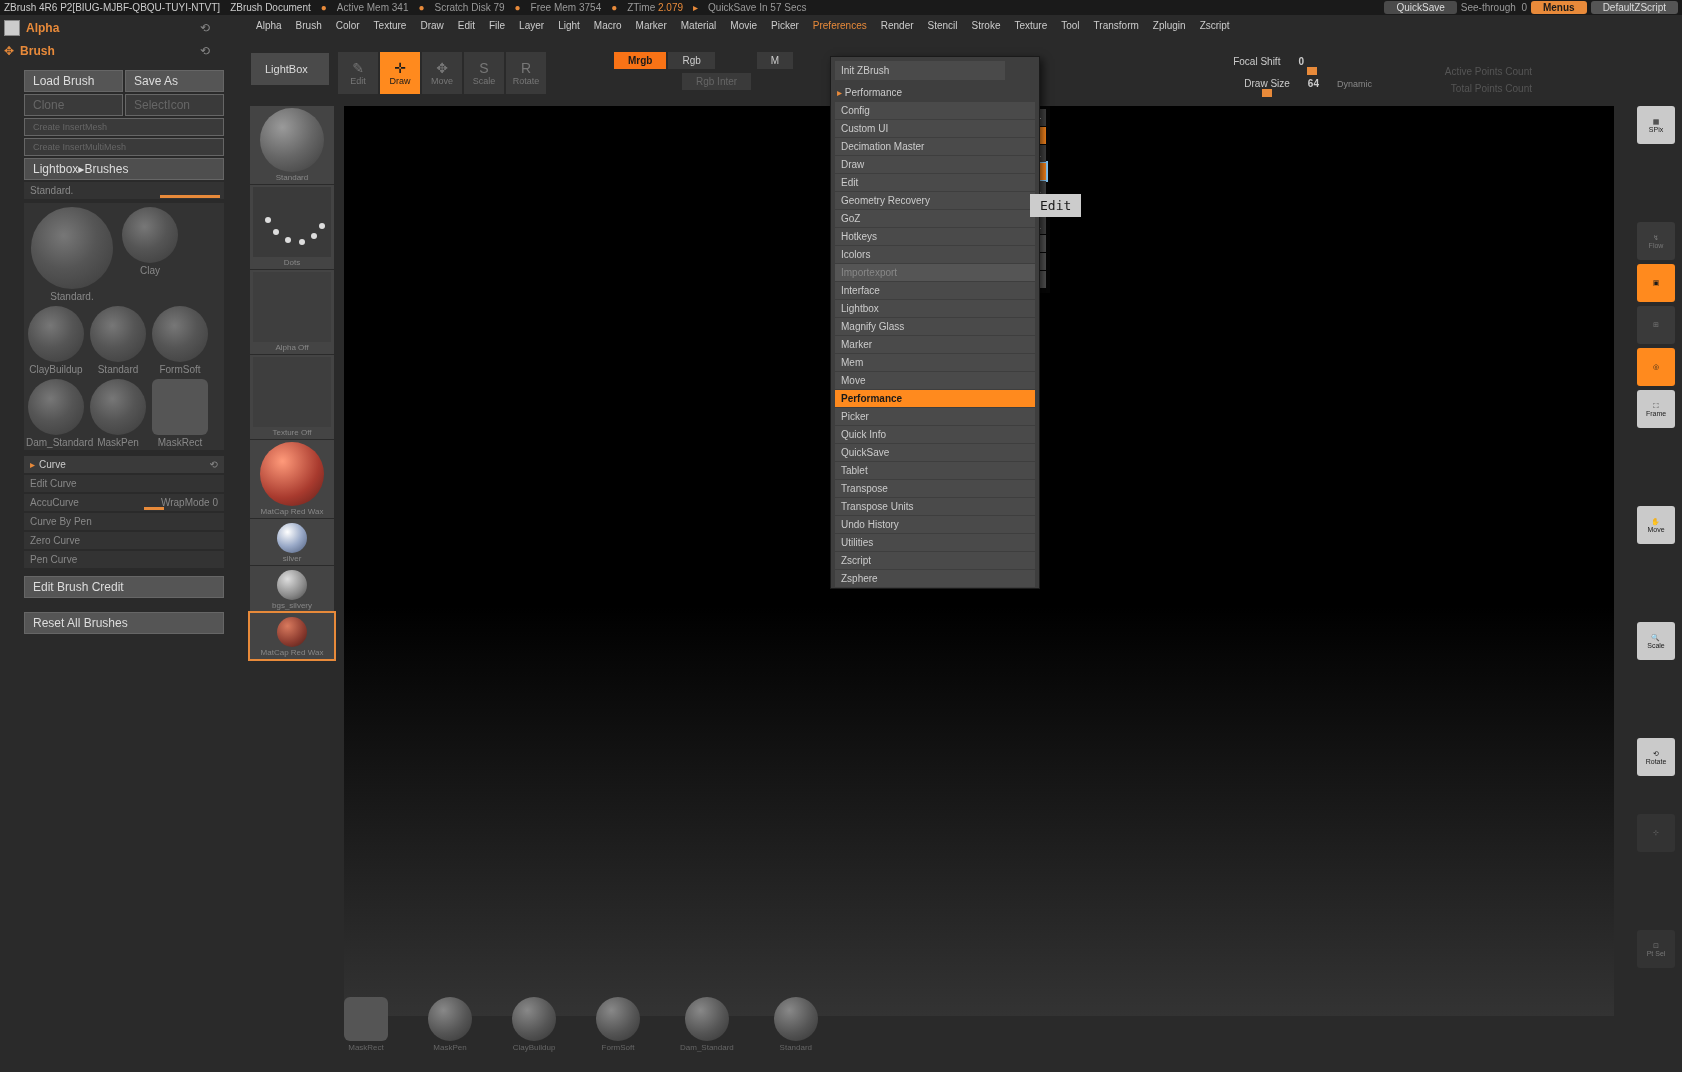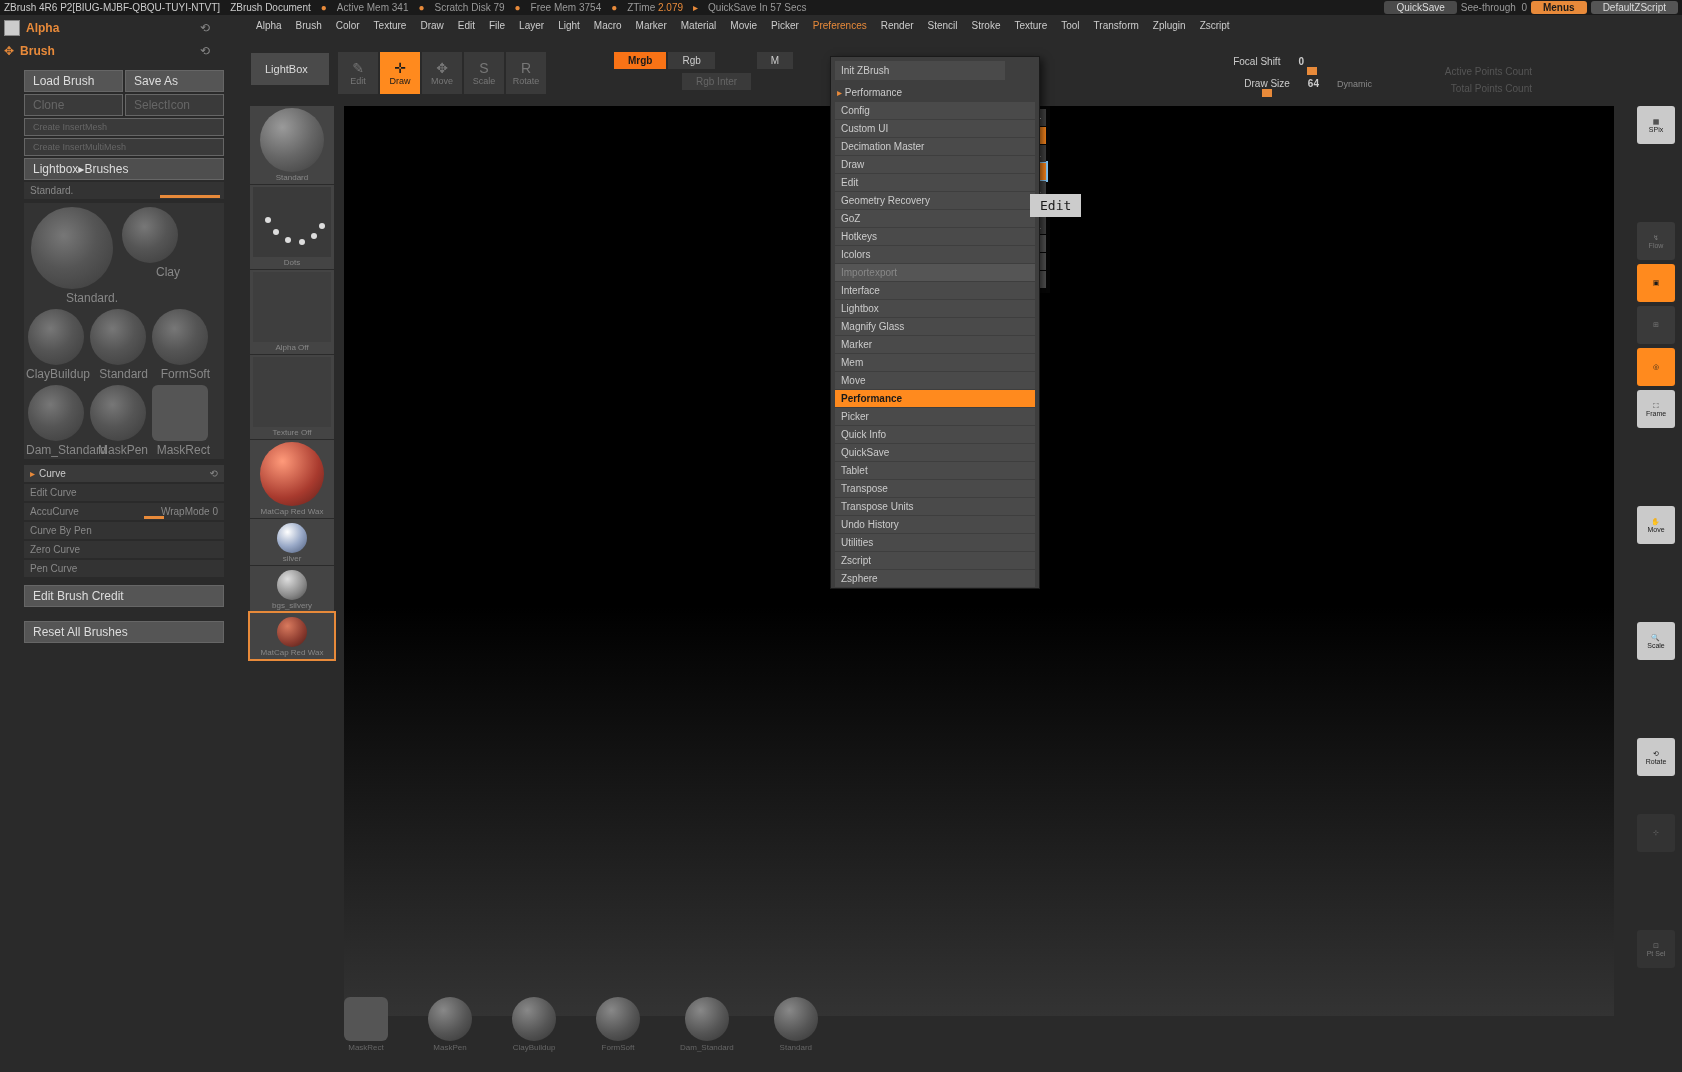--- a/index.html
+++ b/index.html
@@ -22,21 +22,21 @@
 
 
 .brushpanel { position:absolute; left:24px; top:70px; width:200px; }
 .brow { display:flex; gap:2px; margin-bottom:2px; }
 .pbtn { background:#555; color:#ddd; padding:3px 8px; font-size:12px; border:1px solid #666; flex:1; cursor:pointer; }
 .pbtn.dim { background:#3a3a3a; color:#666; }
 .pbtn.full { width:100%; }
 .pbtn.small { font-size:9px; }
 
 .brushgrid { display:flex; flex-wrap:wrap; gap:2px; margin-top:4px; background:#333; padding:2px; }
-.bcell { width:60px; text-align:right; font-size:12px; color:#888; }
+.bcell { width:60px; text-align:center; font-size:10px; color:#888; }
 .bcell.big { width:92px; }
 .bswirl { width:56px; height:56px; background:radial-gradient(circle at 40% 35%, #777 0%, #555 45%, #3a3a3a 100%); border-radius:50%; margin:2px auto; }
 .bswirl.big { width:82px; height:82px; }
 .bswirl.sq { border-radius:6px; background:#555; }
 
 .shead { background:#3a3a3a; color:#ccc; padding:3px 6px; font-size:10px; margin-top:6px; display:flex; align-items:center; }
 .shead .arrow { color:#e88a3a; margin-right:4px; }
 .sitem { background:#333; color:#888; padding:3px 6px; font-size:10px; margin-top:2px; position:relative; }
 .sitem.flex { display:flex; justify-content:space-between; }
 .sbar { position:absolute; bottom:1px; left:4px; height:3px; background:#e88a3a; }

